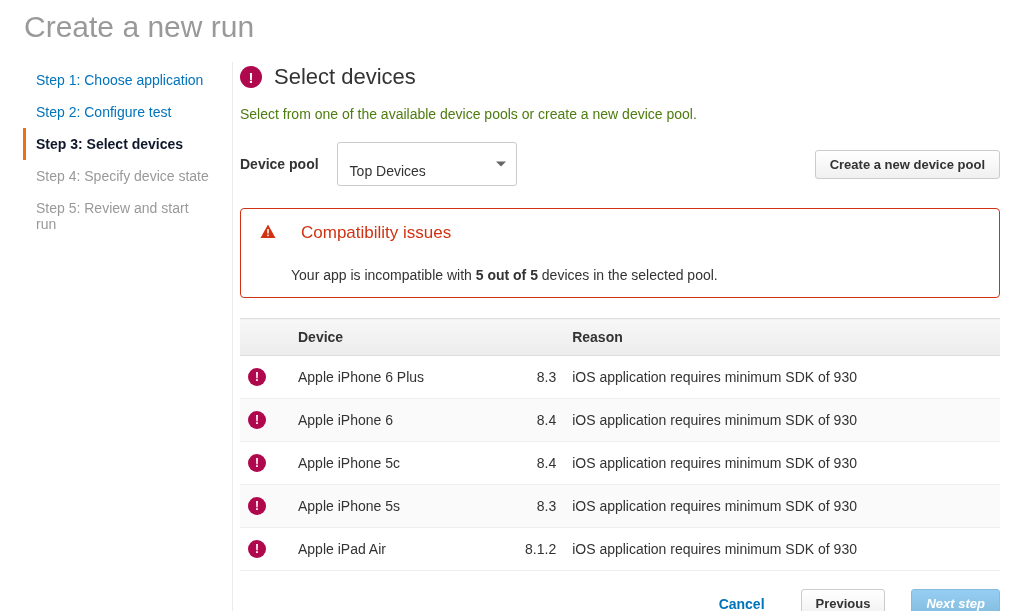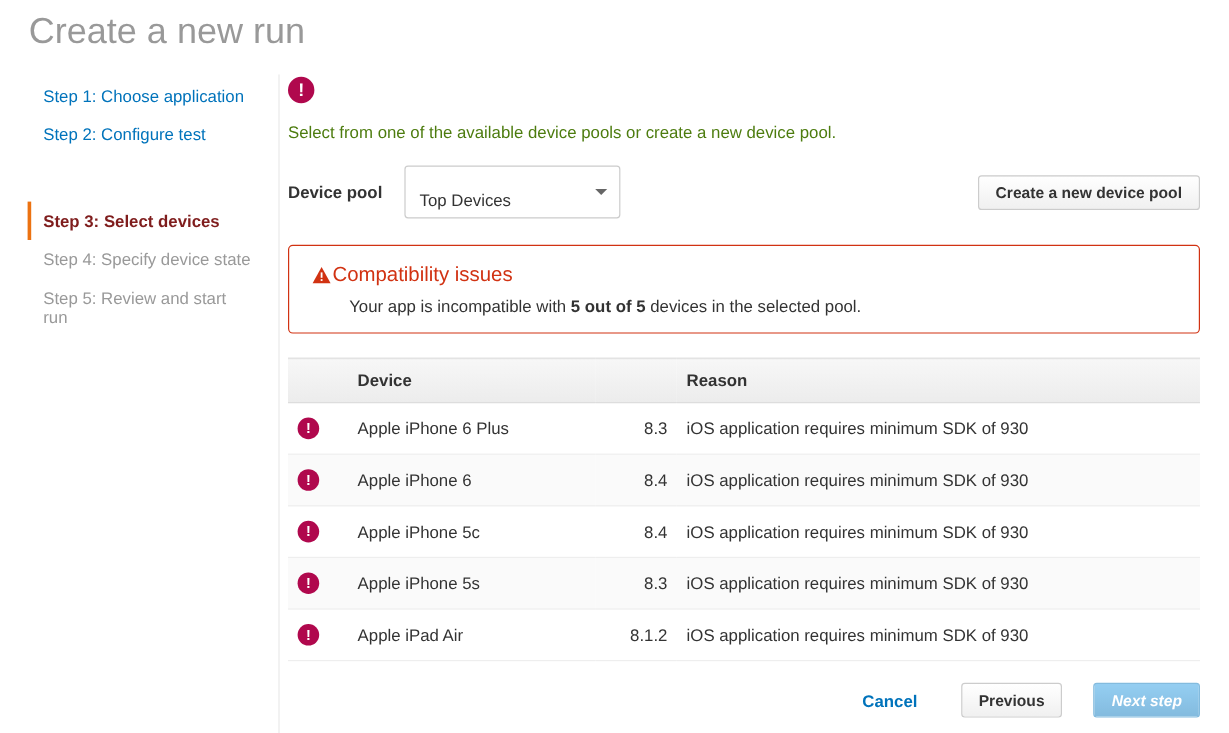--- a/index.html
+++ b/index.html
@@ -28,21 +28,21 @@
   padding-top: 8px;
 }
 .step {
   padding: 8px 0 8px 10px;
   font-size: 14px;
   cursor: pointer;
   color: #999;
   border-left: 3px solid transparent;
 }
 .step.link { color: #0073bb; }
-.step.active { color: #7f1d1d; font-weight: bold; border-left: 3px solid #ec7211; margin-top: 40px; }
+.step.active { color: #0f172a; font-weight: bold; border-left: 3px solid #ec7211; }
 .vline {
   position: absolute;
   left: 232px;
   top: 62px;
   bottom: 0;
   width: 1px;
   background: #eaeaea;
 }
 .main {
   flex: 1;
@@ -120,23 +120,23 @@
 .btn.primary.disabled { opacity: 0.55; cursor: default; }
 .alert {
   border: 1px solid #d13212;
   border-radius: 4px;
   padding: 14px 18px;
   margin-bottom: 20px;
   background: #fff;
 }
 .alert-header {
   display: flex;
-  align-items: flex-end;
-  gap: 0;
-  margin-bottom: 8px;
+  align-items: flex-start;
+  gap: 24px;
+  margin-bottom: 24px;
 }
 .alert-title {
   color: #d13212;
   font-size: 17px;
 }
 .alert-body {
   padding-left: 32px;
   color: #333;
 }
 .alert-body b { font-weight: bold; }
@@ -194,20 +194,21 @@
     <div class="step active">Step 3: Select devices</div>
     <div class="step">Step 4: Specify device state</div>
     <div class="step">Step 5: Review and start run</div>
   </nav>
 
   <main class="main">
     <div class="heading-row">
       <span class="icon-circle">
           <span class="bang">!</span>
         </span>
+      <h2 class="section-heading">Select devices</h2>
     </div>
 
     <p class="description">Select from one of the available device pools or create a new device pool.</p>
 
     <div class="pool-row">
       <span class="pool-label">Device pool</span>
       <div class="select-box">Top Devices</div>
       <div class="spacer"></div>
       <button class="btn">Create a new device pool</button>
     </div>

